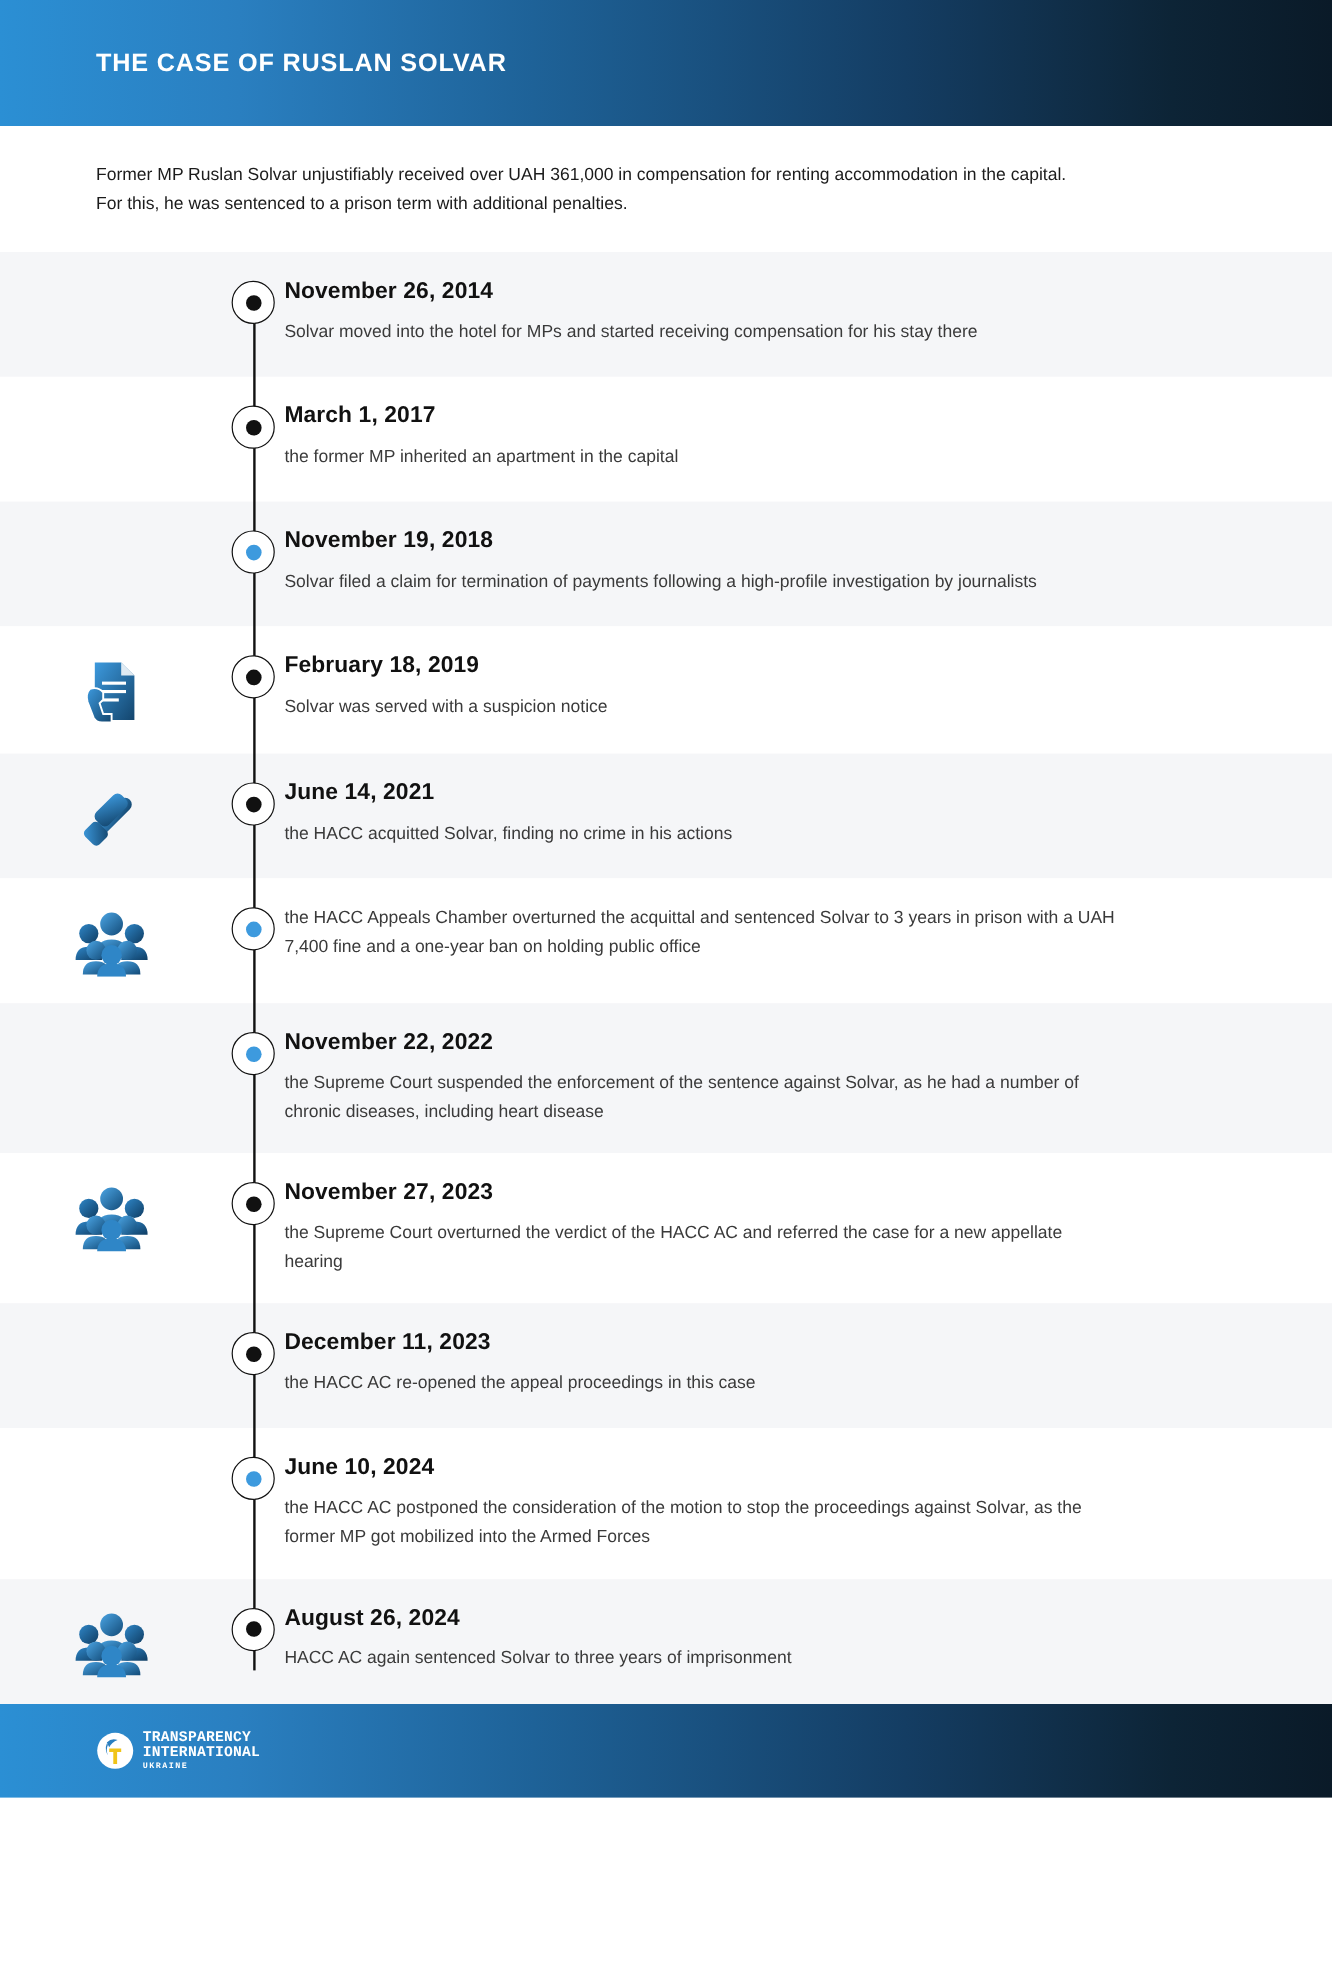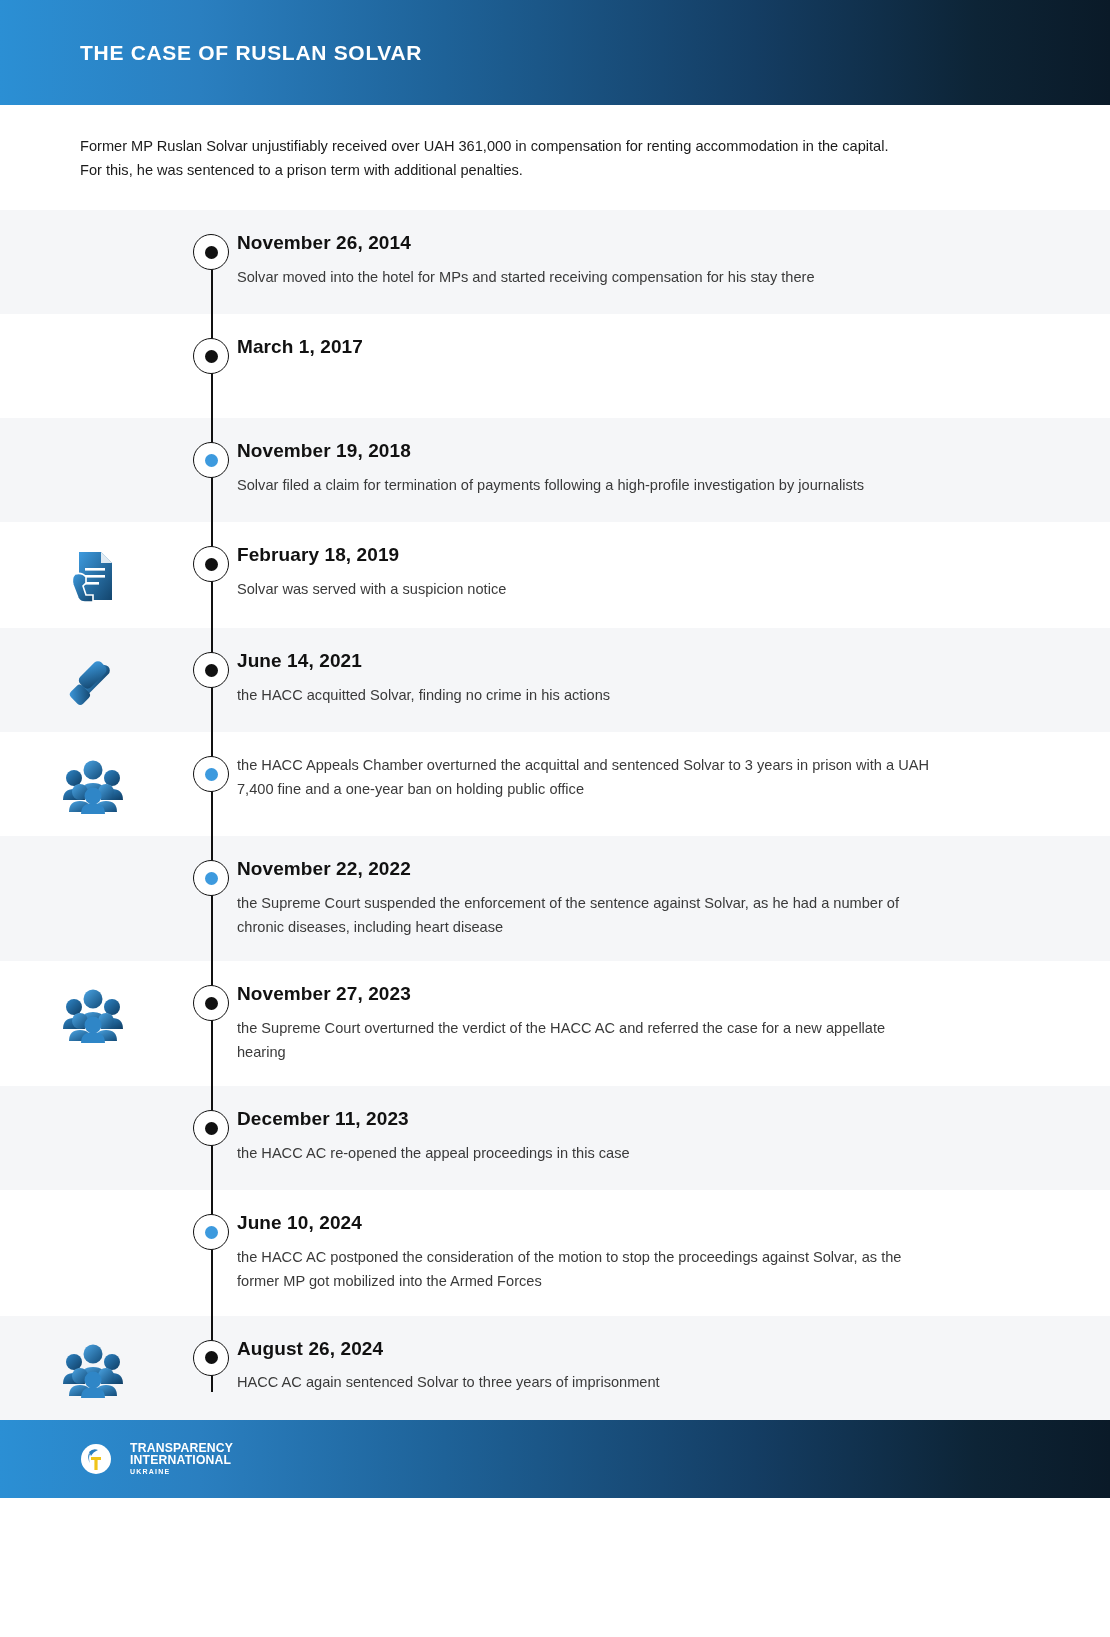--- a/index.html
+++ b/index.html
@@ -137,22 +137,23 @@
   
   .footer {
     height: 78px;
     background: linear-gradient(90deg, #2b8fd4 0%, #2a7fc0 18%, #1e6298 40%, #143d63 68%, #0d2436 88%, #0a1a28 100%);
     display: flex;
     align-items: center;
   }
   .logo {
     margin-left: 80px;
     display: flex;
-    align-items: flex-start;
-    gap: 18px;
+    align-items: flex-end;
+    gap: 7px;
+    font-family: Liberation Mono, monospace;
   }
   .logo-text {
     display: flex;
     flex-direction: column;
     line-height: 1.0;
   }
   .logo-l1, .logo-l2 {
     color: #ffffff;
     font-size: 12.2px;
     font-weight: 700;
@@ -196,20 +197,21 @@
       </div>
       <div class="row">
         <div class="icon-cell"></div>
         <div class="node-cell">
           <div class="node">
             <span class="dot"></span>
           </div>
         </div>
         <div class="text-cell">
           <div class="ev-date">March 1, 2017</div>
+          <div class="ev-desc">the former MP inherited an apartment in the capital</div>
         </div>
       </div>
       <div class="row alt">
         <div class="icon-cell"></div>
         <div class="node-cell">
           <div class="node blue">
             <span class="dot"></span>
           </div>
         </div>
         <div class="text-cell">

